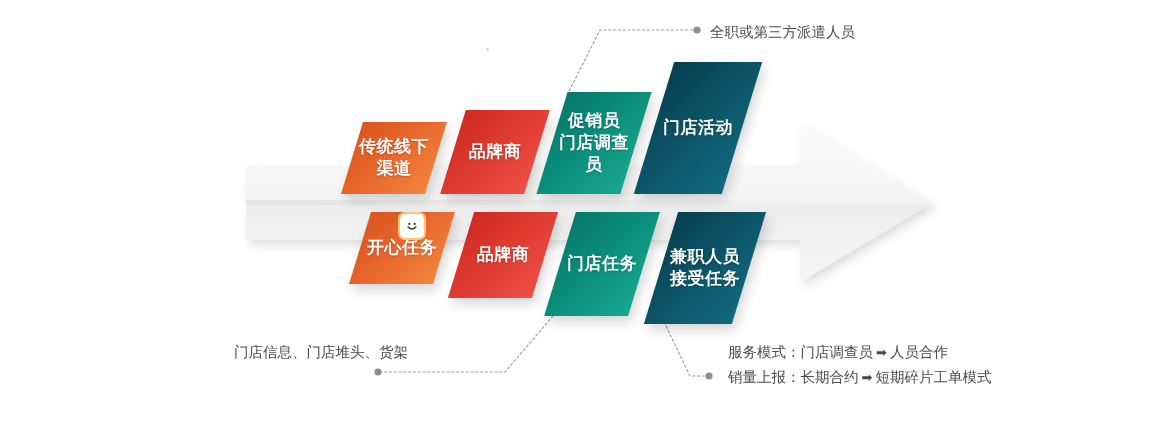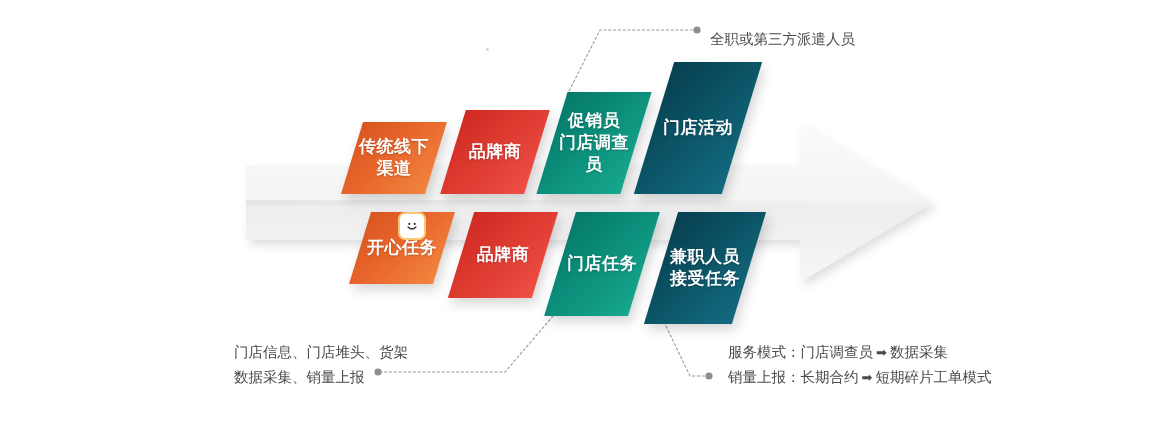--- a/index.html
+++ b/index.html
@@ -224,37 +224,34 @@
     </div>
   </div>
 
   <div class="chev bot c-dark shadow-soft" style="left:661px; top:212px; width:88px; height:112px; font-size:17px;">
     <div class="inner">
       <span class="lbl">兼职人员
 接受任务</span>
     </div>
   </div>
 
-  <div class="callout" style="left:710px; top:27px;text-align:right;">
+  <div class="callout" style="left:710px; top:20px;text-align:right;">
     <div>
       <span>全职或第三方派遣人员</span>
     </div>
   </div>
 
   <div class="callout" style="left:234px; top:340px;">
     <div>
       <span>门店信息、门店堆头、货架</span>
     </div>
-    <div>
-      <span>数据采集、销量上报</span>
-    </div>
   </div>
 
   <div class="callout" style="left:728px; top:340px;">
     <div>
-      <span>服务模式：门店调查员</span><span class="arw">➡</span><span>数据采集</span>
+      <span>服务模式：门店调查员</span><span class="arw">➡</span><span>人员合作</span>
     </div>
     <div>
       <span>销量上报：长期合约</span><span class="arw">➡</span><span>短期碎片工单模式</span>
     </div>
   </div>
 
 </div>
 
 </body></html>

